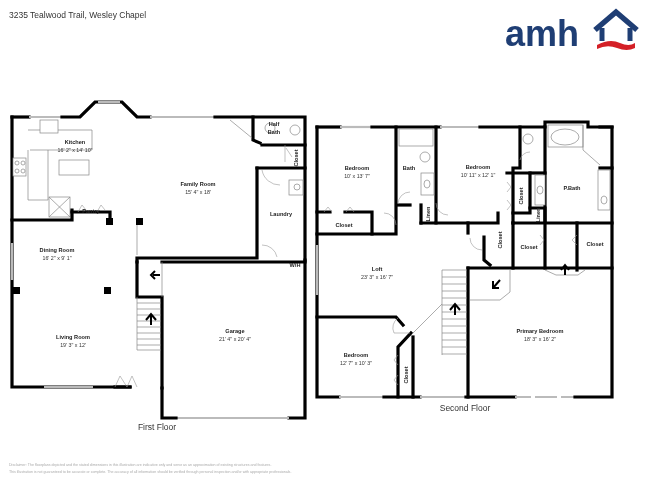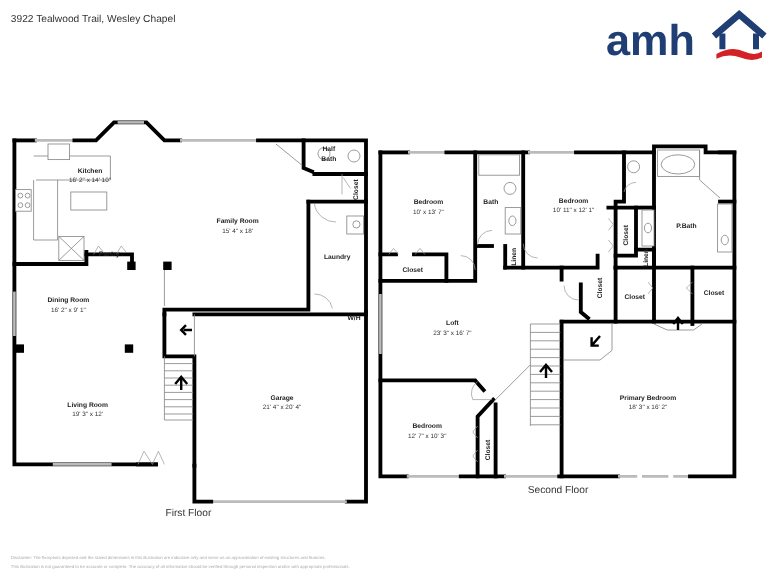--- a/index.html
+++ b/index.html
@@ -13,21 +13,21 @@
   .disc{position:absolute;left:9px;font-size:3.6px;color:#aaa;white-space:nowrap;}
   .w{stroke:#000;stroke-width:3.2;fill:none;stroke-linecap:square;}
   .win{stroke:#bbb;stroke-width:2.2;fill:none;}
   .thin{stroke:#888;stroke-width:0.7;fill:none;}
   .fix{stroke:#888;stroke-width:0.7;fill:#fff;}
   .door{stroke:#999;stroke-width:0.6;fill:none;}
 </style>
 </head>
 <body>
 
-<div class="title">3922 Tealwood Trail, Wesley Chapel</div>
+<div class="title">3235 Tealwood Trail, Wesley Chapel</div>
 
 <svg class="logo" viewBox="0 0 135 44">
   <text x="0" y="38" font-family="Liberation Sans, sans-serif" font-weight="bold" font-size="36" fill="#1f3e74">amh</text>
   <g>
     <path d="M90 22 L111 4 L132 22" stroke="#1f3e74" stroke-width="5.5" fill="none" stroke-linejoin="miter"></path>
     <path d="M97 20 L97 33" stroke="#1f3e74" stroke-width="5" fill="none"></path>
     <path d="M125 20 L125 33" stroke="#1f3e74" stroke-width="5" fill="none"></path>
   </g>
   <path d="M92 37 Q105 30 115 35 Q124 39 130 35 L130 40 Q122 44 112 40 Q102 36 92 41 Z" fill="#d42027"></path>
 </svg>

